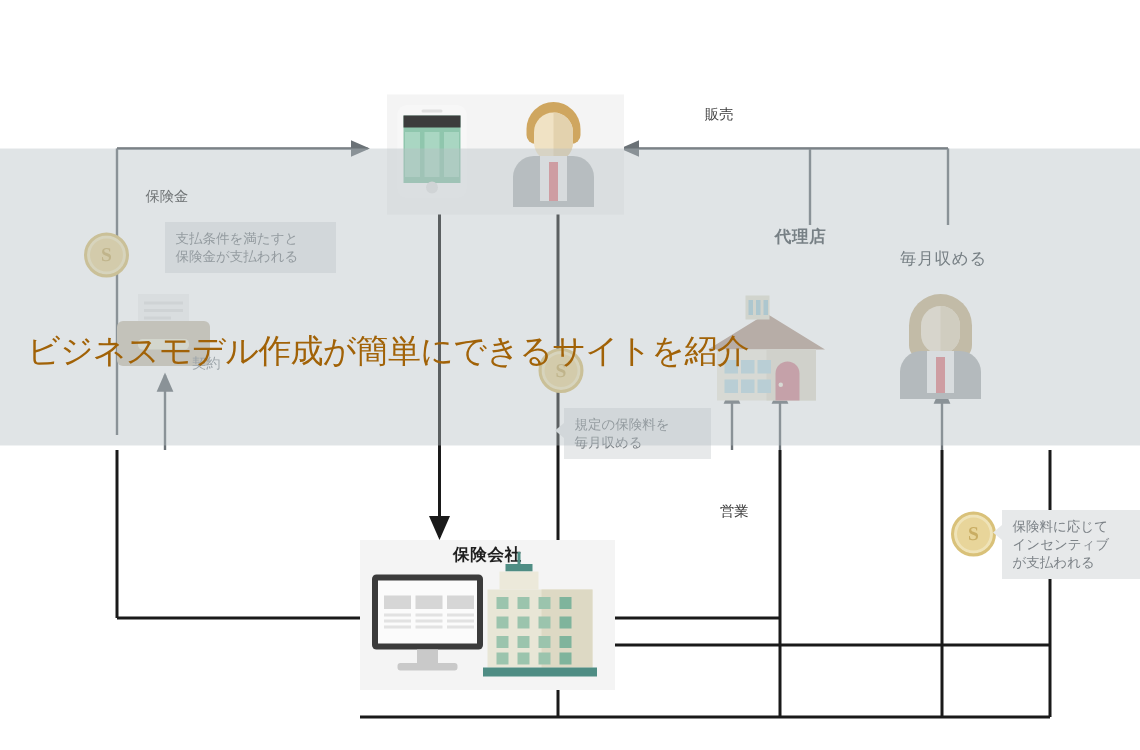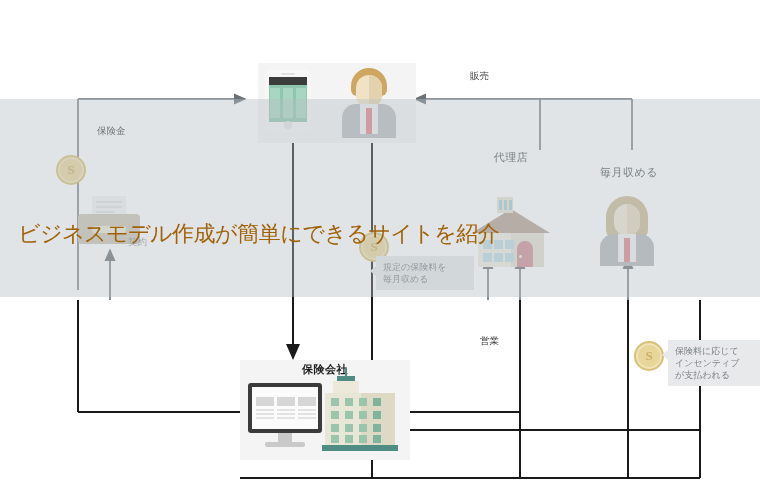--- a/index.html
+++ b/index.html
@@ -193,21 +193,21 @@
     <div class="wall2"></div>
     <div class="w" style="left:11px;top:45px;"></div>
     <div class="w" style="left:22px;top:45px;"></div>
     <div class="w" style="left:33px;top:45px;"></div>
     <div class="w" style="left:11px;top:58px;"></div>
     <div class="w" style="left:22px;top:58px;"></div>
     <div class="w" style="left:33px;top:58px;"></div>
     <div class="door"></div>
     <div class="knob"></div>
   </div>
-  <div class="node-label" style="left:471px;top:150px;width:80px;font-weight:normal;color:#4b5358;">代理店</div>
+  <div class="node-label" style="left:471px;top:150px;width:80px;font-weight:bold;color:#4b5358;text-align:right;">代理店</div>
 
   <div class="ill woman" style="left:598px;top:196px;width:58px;height:72px;">
     <div class="hair"></div>
     <div class="face"></div>
     <div class="face2"></div>
     <div class="body"></div>
     <div class="shirt"></div>
     <div class="tie"></div>
   </div>
   <div class="node-label" style="left:600px;top:165px;width:90px;font-weight:normal;color:#4b5358;text-align:left;">毎月収める</div>
@@ -269,21 +269,23 @@
   </div>
 
   <div class="coin" style="left:56px;top:155px;">S</div>
   <div class="coin" style="left:359px;top:232px;">S</div>
   <div class="coin" style="left:634px;top:341px;">S</div>
 
   <div class="edge-label" style="left:97px;top:125px;">保険金</div>
   <div class="edge-label" style="left:470px;top:70px;">販売</div>
   <div class="edge-label" style="left:480px;top:335px;">営業</div>
 
-  <div class="callout arrowL" style="left:376px;top:256px;width:84px;">規定の保険料を
+  <div class="callout" style="left:110px;top:148px;width:100px;">支払条件を満たすと
+保険金が支払われる</div>
+  <div class="callout arrowL" style="left:376px;top:272px;width:84px;">規定の保険料を
 毎月収める</div>
   <div class="callout arrowL" style="left:668px;top:340px;width:84px;">保険料に応じて
 インセンティブ
 が支払われる</div>
 
   <div class="edge-label" style="left:128px;top:236px;color:#8d9499;">契約</div>
 
   <div id="band" style="top:99px;width:760px;height:198px;"></div>
 
   <div id="subtitle" style="left:18px;top:219px;font-size:22px;">ビジネスモデル作成が簡単にできるサイトを紹介</div>

